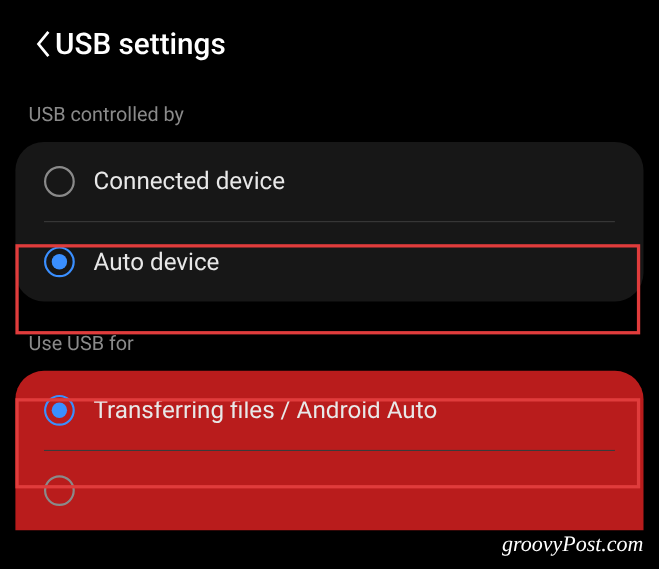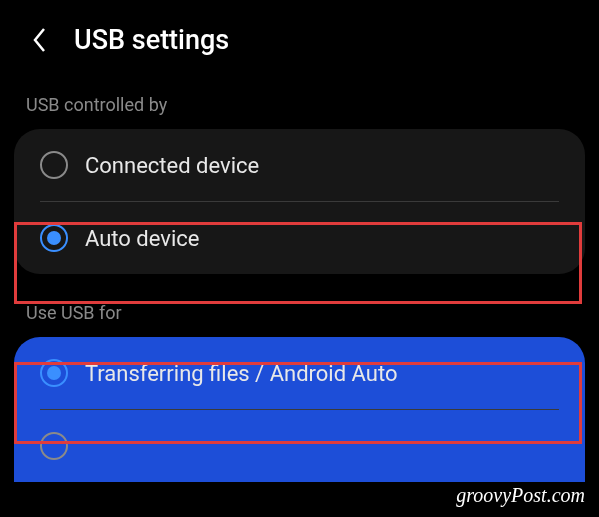--- a/index.html
+++ b/index.html
@@ -13,21 +13,21 @@
       background: #000;
       font-family: -apple-system, BlinkMacSystemFont, 'Segoe UI', Roboto, sans-serif;
       color: #fff;
       overflow: hidden;
       position: relative;
     }
     .header {
       display: flex;
       align-items: center;
       padding: 24px 20px 16px 32px;
-      gap: 28px;
+      gap: 4px;
     }
     .back-icon {
       width: 14px;
       height: 26px;
       display: flex;
       align-items: center;
       justify-content: center;
     }
     .back-icon svg {
       stroke: #fff;
@@ -113,21 +113,21 @@
       position: absolute;
       bottom: 10px;
       right: 14px;
       font-family: Georgia, 'Times New Roman', serif;
       font-style: italic;
       font-size: 20px;
       color: #ffffff;
       font-weight: 400;
     }
     .card2 {
-      background: #1d4ed8;
+      background: #b91c1c;
       margin: 6px 14px 0 14px;
       border-radius: 26px 26px 0 0;
       padding: 0;
       overflow: hidden;
     }
   </style>
 </head>
 <body>
 
 <div class="header">

